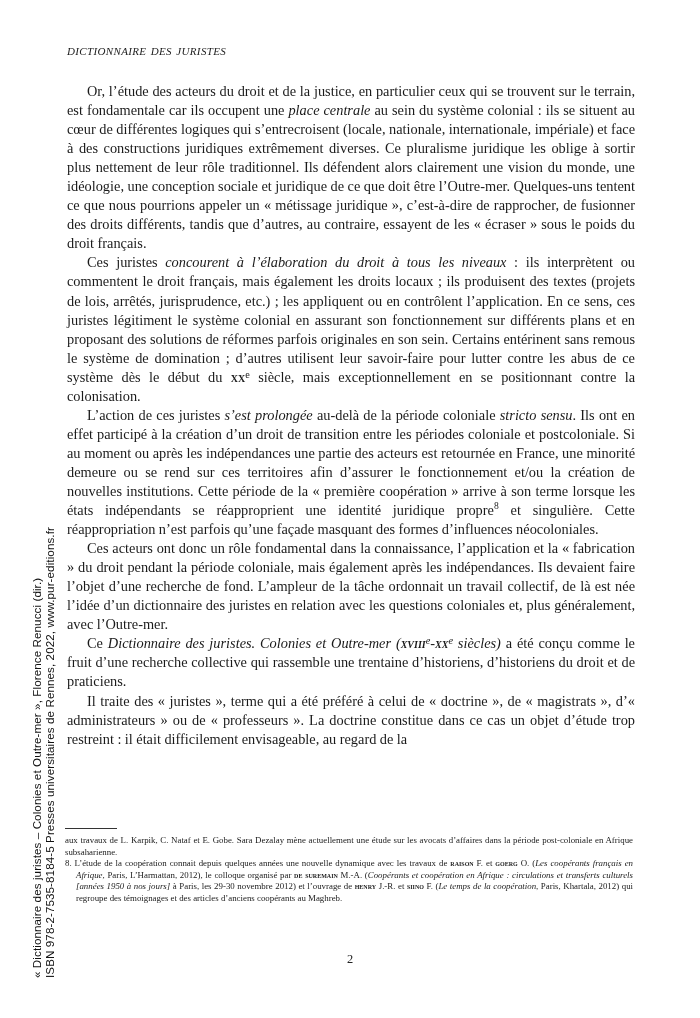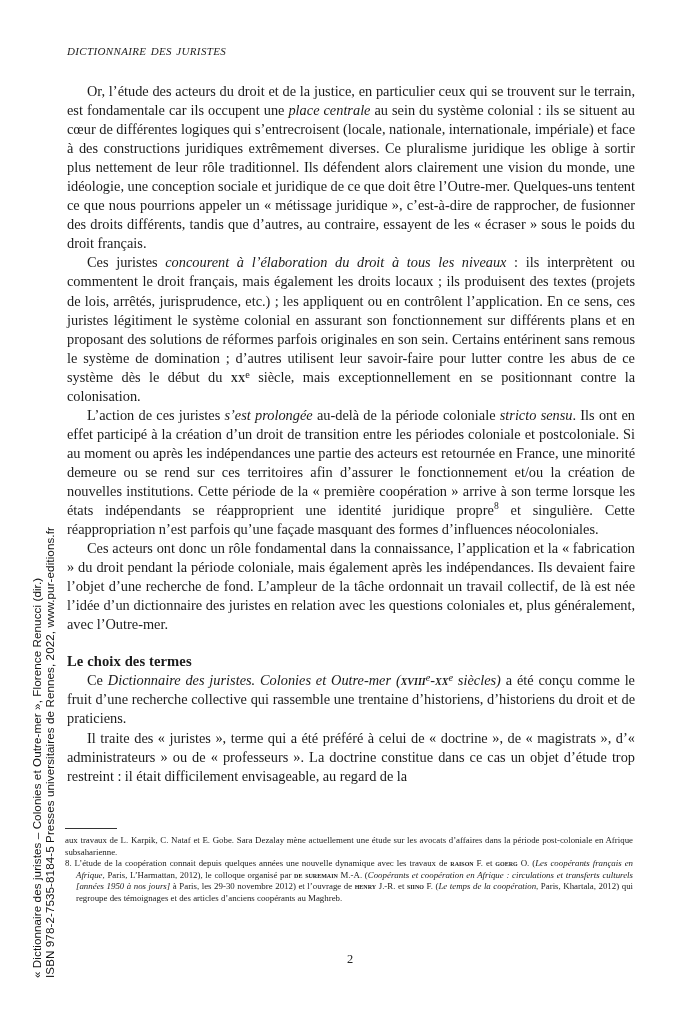--- a/index.html
+++ b/index.html
@@ -164,21 +164,20 @@
   <div class="column">
 
     <p class="body"><span>Or, l’étude des acteurs du droit et de la justice, en particulier ceux qui se trouvent sur le terrain, est fondamentale car ils occupent une </span><span class="it">place centrale</span><span> au sein du système colonial : ils se situent au cœur de différentes logiques qui s’entrecroisent (locale, nationale, internationale, impériale) et face à des constructions juridiques extrêmement diverses. Ce pluralisme juridique les oblige à sortir plus nettement de leur rôle traditionnel. Ils défendent alors clairement une vision du monde, une idéologie, une conception sociale et juridique de ce que doit être l’Outre-mer. Quelques-uns tentent ce que nous pourrions appeler un « métissage juridique », c’est-à-dire de rapprocher, de fusionner des droits différents, tandis que d’autres, au contraire, essayent de les « écraser » sous le poids du droit français.</span></p>
 
     <p class="body"><span>Ces juristes </span><span class="it">concourent à l’élaboration du droit à tous les niveaux</span><span> : ils interprètent ou commentent le droit français, mais également les droits locaux ; ils produisent des textes (projets de lois, arrêtés, jurisprudence, etc.) ; les appliquent ou en contrôlent l’application. En ce sens, ces juristes légitiment le système colonial en assurant son fonctionnement sur différents plans et en proposant des solutions de réformes parfois originales en son sein. Certains entérinent sans remous le système de domination ; d’autres utilisent leur savoir-faire pour lutter contre les abus de ce système dès le début du </span><span class="sc">xx</span><span class="ord">e</span><span> siècle, mais exceptionnellement en se positionnant contre la colonisation.</span></p>
 
     <p class="body"><span>L’action de ces juristes </span><span class="it">s’est prolongée</span><span> au-delà de la période coloniale </span><span class="it">stricto sensu</span><span>. Ils ont en effet participé à la création d’un droit de transition entre les périodes coloniale et postcoloniale. Si au moment ou après les indépendances une partie des acteurs est retournée en France, une minorité demeure ou se rend sur ces territoires afin d’assurer le fonctionnement et/ou la création de nouvelles institutions. Cette période de la « première coopération » arrive à son terme lorsque les états indépendants se réapproprient une identité juridique propre</span><sup class="fn">8</sup><span> et singulière. Cette réappropriation n’est parfois qu’une façade masquant des formes d’influences néocoloniales.</span></p>
 
     <p class="body">Ces acteurs ont donc un rôle fondamental dans la connaissance, l’application et la « fabrication » du droit pendant la période coloniale, mais également après les indépendances. Ils devaient faire l’objet d’une recherche de fond. L’ampleur de la tâche ordonnait un travail collectif, de là est née l’idée d’un dictionnaire des juristes en relation avec les questions coloniales et, plus généralement, avec l’Outre-mer.</p>
 
-    <h2 class="section-heading">Le choix des termes</h2>
 
     <p class="body after-heading"><span>Ce </span><span class="it">Dictionnaire des juristes. Colonies et Outre-mer (</span><span class="it sc">xviii</span><span class="it ord">e</span><span class="it">-</span><span class="it sc">xx</span><span class="it ord">e</span><span class="it"> siècles)</span><span> a été conçu comme le fruit d’une recherche collective qui rassemble une trentaine d’historiens, d’historiens du droit et de praticiens.</span></p>
 
     <p class="body">Il traite des « juristes », terme qui a été préféré à celui de « doctrine », de « magistrats », d’« administrateurs » ou de « professeurs ». La doctrine constitue dans ce cas un objet d’étude trop restreint : il était difficilement envisageable, au regard de la</p>
 
   </div>
 
   <div class="footnotes">
     <div class="fn-rule"></div>
 

